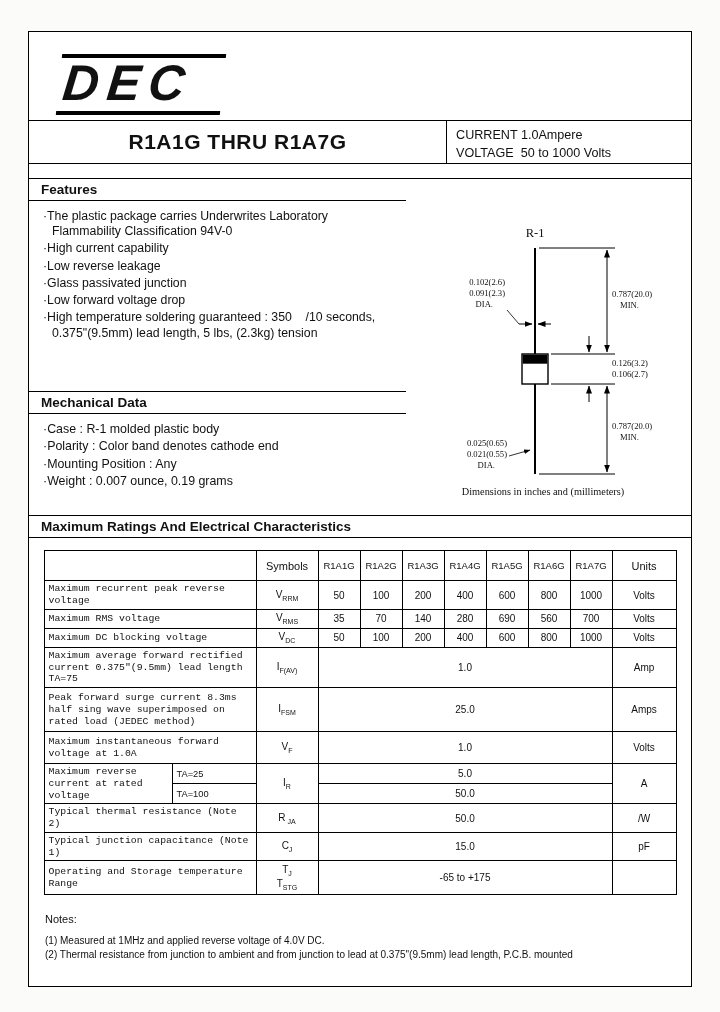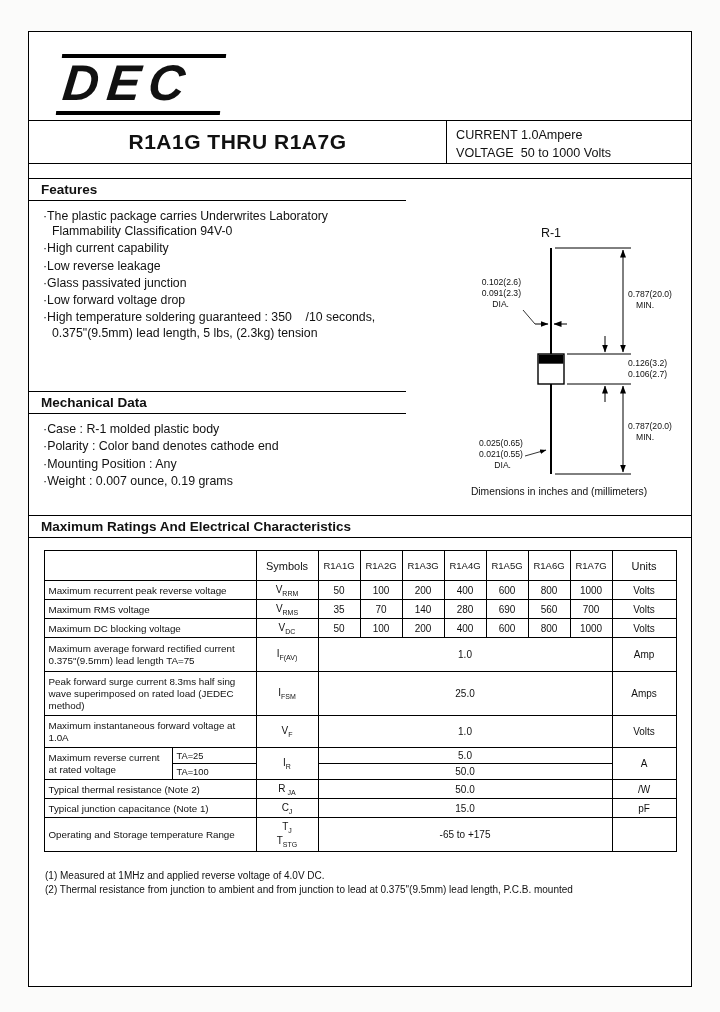--- a/index.html
+++ b/index.html
@@ -44,37 +44,37 @@
   
   ul.dotlist {
     list-style:none; margin:8px 0 0; padding:0 0 0 14px;
     width:362px; font-size:12.3px; line-height:1.24;
   }
   ul.dotlist li { padding-left:9px; text-indent:-9px; margin-bottom:2px; }
   ul.dotlist li::before { content:"\00b7 "; }
   ul.mech { width:380px; font-size:12.4px; }
   .cont-line { display:block; text-indent:0; padding-left:62px; }
   
-  .diagram { position:absolute; top:192px; right:12px; width:240px; }
+  .diagram { position:absolute; top:192px; right:28px; width:240px;font-family:Liberation Serif, serif; }
   .diagram svg { display:block; }
   .t { font-size:8.6px; fill:#111; }
   .t-lbl { font-size:12.5px; fill:#111; }
   .dia-caption { margin-top:4px; text-align:center; font-size:10.3px; width:240px; }
   
   .ratings-note { font-size:9.8px; line-height:1.32; padding:6px 0 0 14px; width:600px; }
   
   table.ratings-table {
     border-collapse:collapse; table-layout:fixed; width:632px;
     margin:12px auto 0; font-size:10px;
   }
   .ratings-table td { border:1px solid #000; padding:1px 3px; vertical-align:middle; }
   .ratings-table tr.head td { text-align:center; height:30px; }
   .sym-h, .unit-h { font-size:11px; }
   .part-h { font-size:9.5px; }
-  td.param { text-align:left; font-size:9.8px; line-height:1.2; padding:2px 4px; }
+  td.param { text-align:left; font-size:9.8px; line-height:1.2; padding:2px 4px;font-family:Liberation Mono, monospace; }
   td.sym  { text-align:center; font-size:10px; }
   td.val  { text-align:center; font-size:10px; }
   td.unit { text-align:center; font-size:10px; }
   td.cond { text-align:left; font-size:9.3px; padding:1px 4px; }
   tr.thin td { height:19px; }
   tr.sub td { height:16px; }
   tr.tall td { height:34px; }
   tr.taller td { height:44px; }
   tr.med td { height:32px; }
   sub { font-size:7px; }
@@ -305,17 +305,18 @@
         <div><span>T</span><sub>STG</sub></div>
       </td>
       <td colspan="7" class="val">-65 to +175</td>
       <td class="unit"></td>
     </tr>
   </tbody>
     </table>
 
   
   <div class="notes">
+    <div class="notes-title">Notes:</div>
     <div class="note-item">(1) Measured at 1MHz and applied reverse voltage of 4.0V DC.</div>
     <div class="note-item">(2) Thermal resistance from junction to ambient and from junction to lead at 0.375"(9.5mm) lead length, P.C.B. mounted</div>
   </div>
 
 </div>
 
 </body></html>

